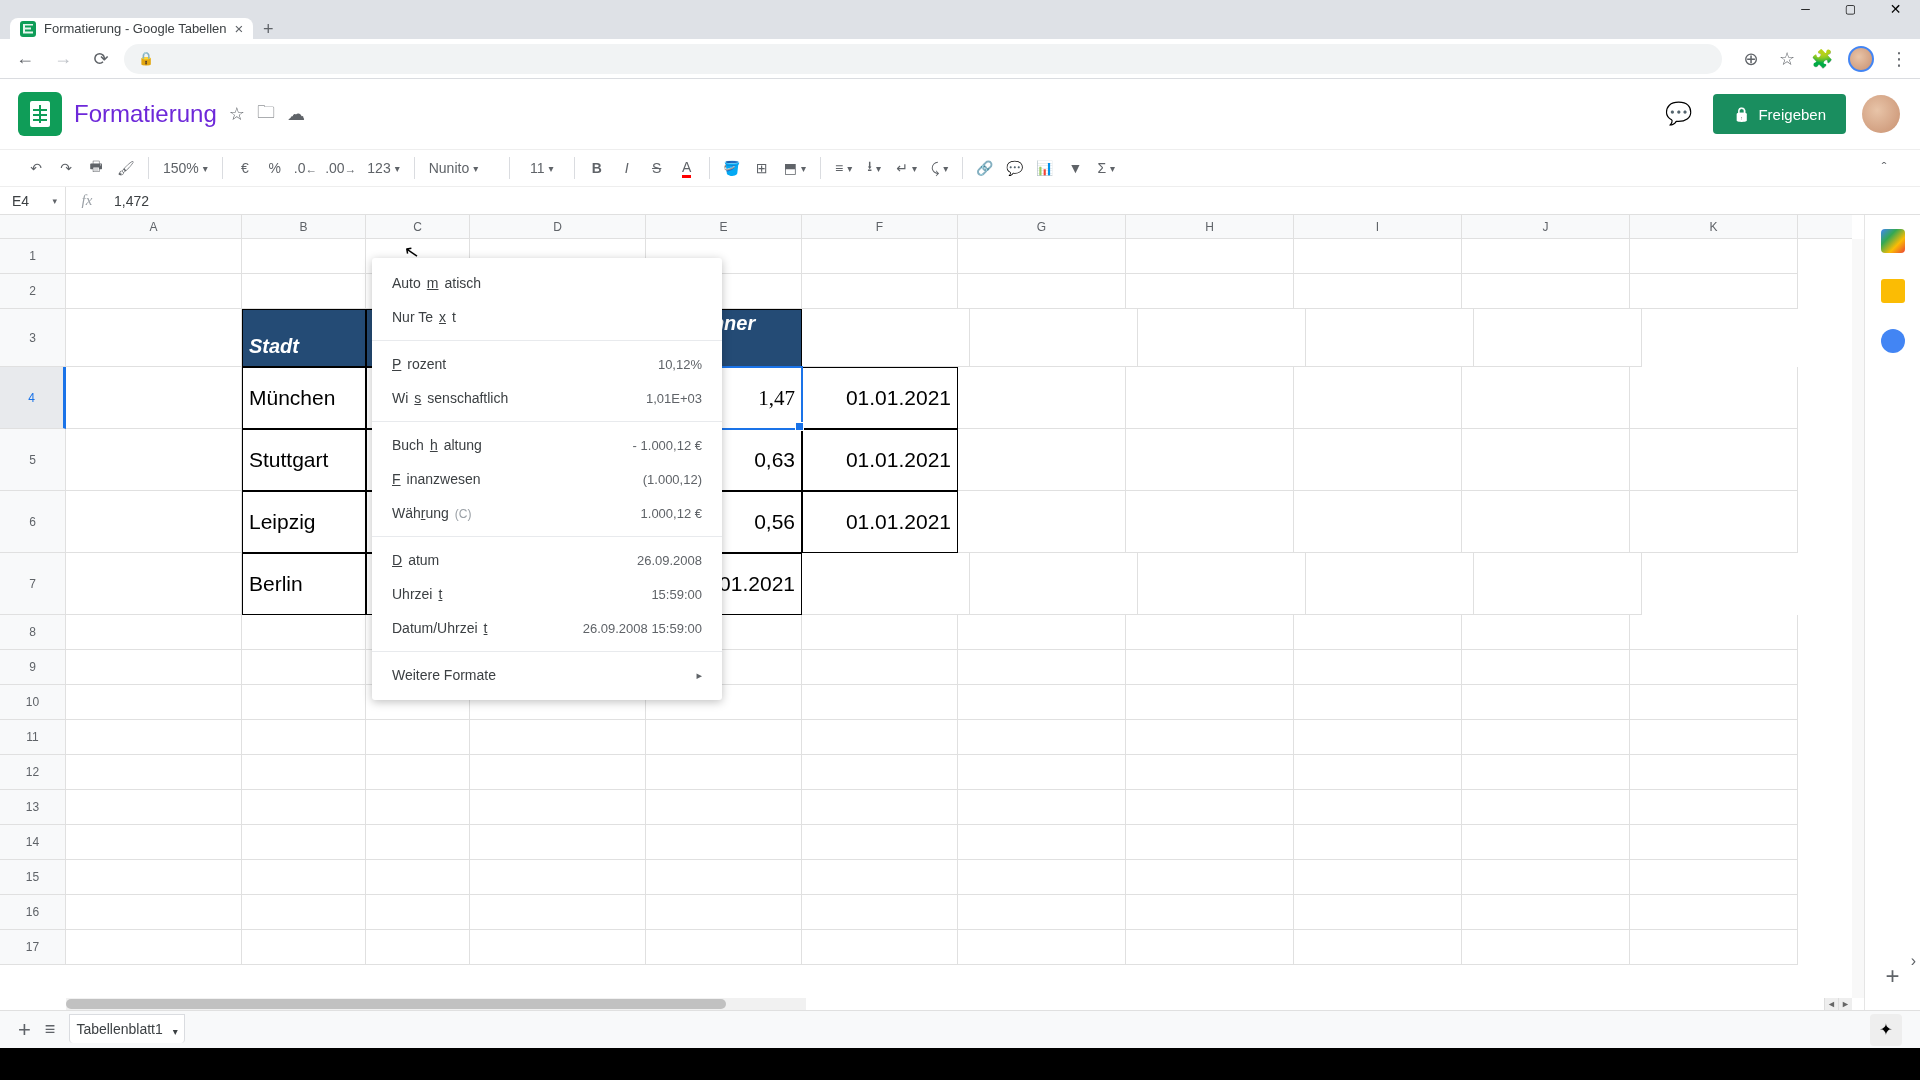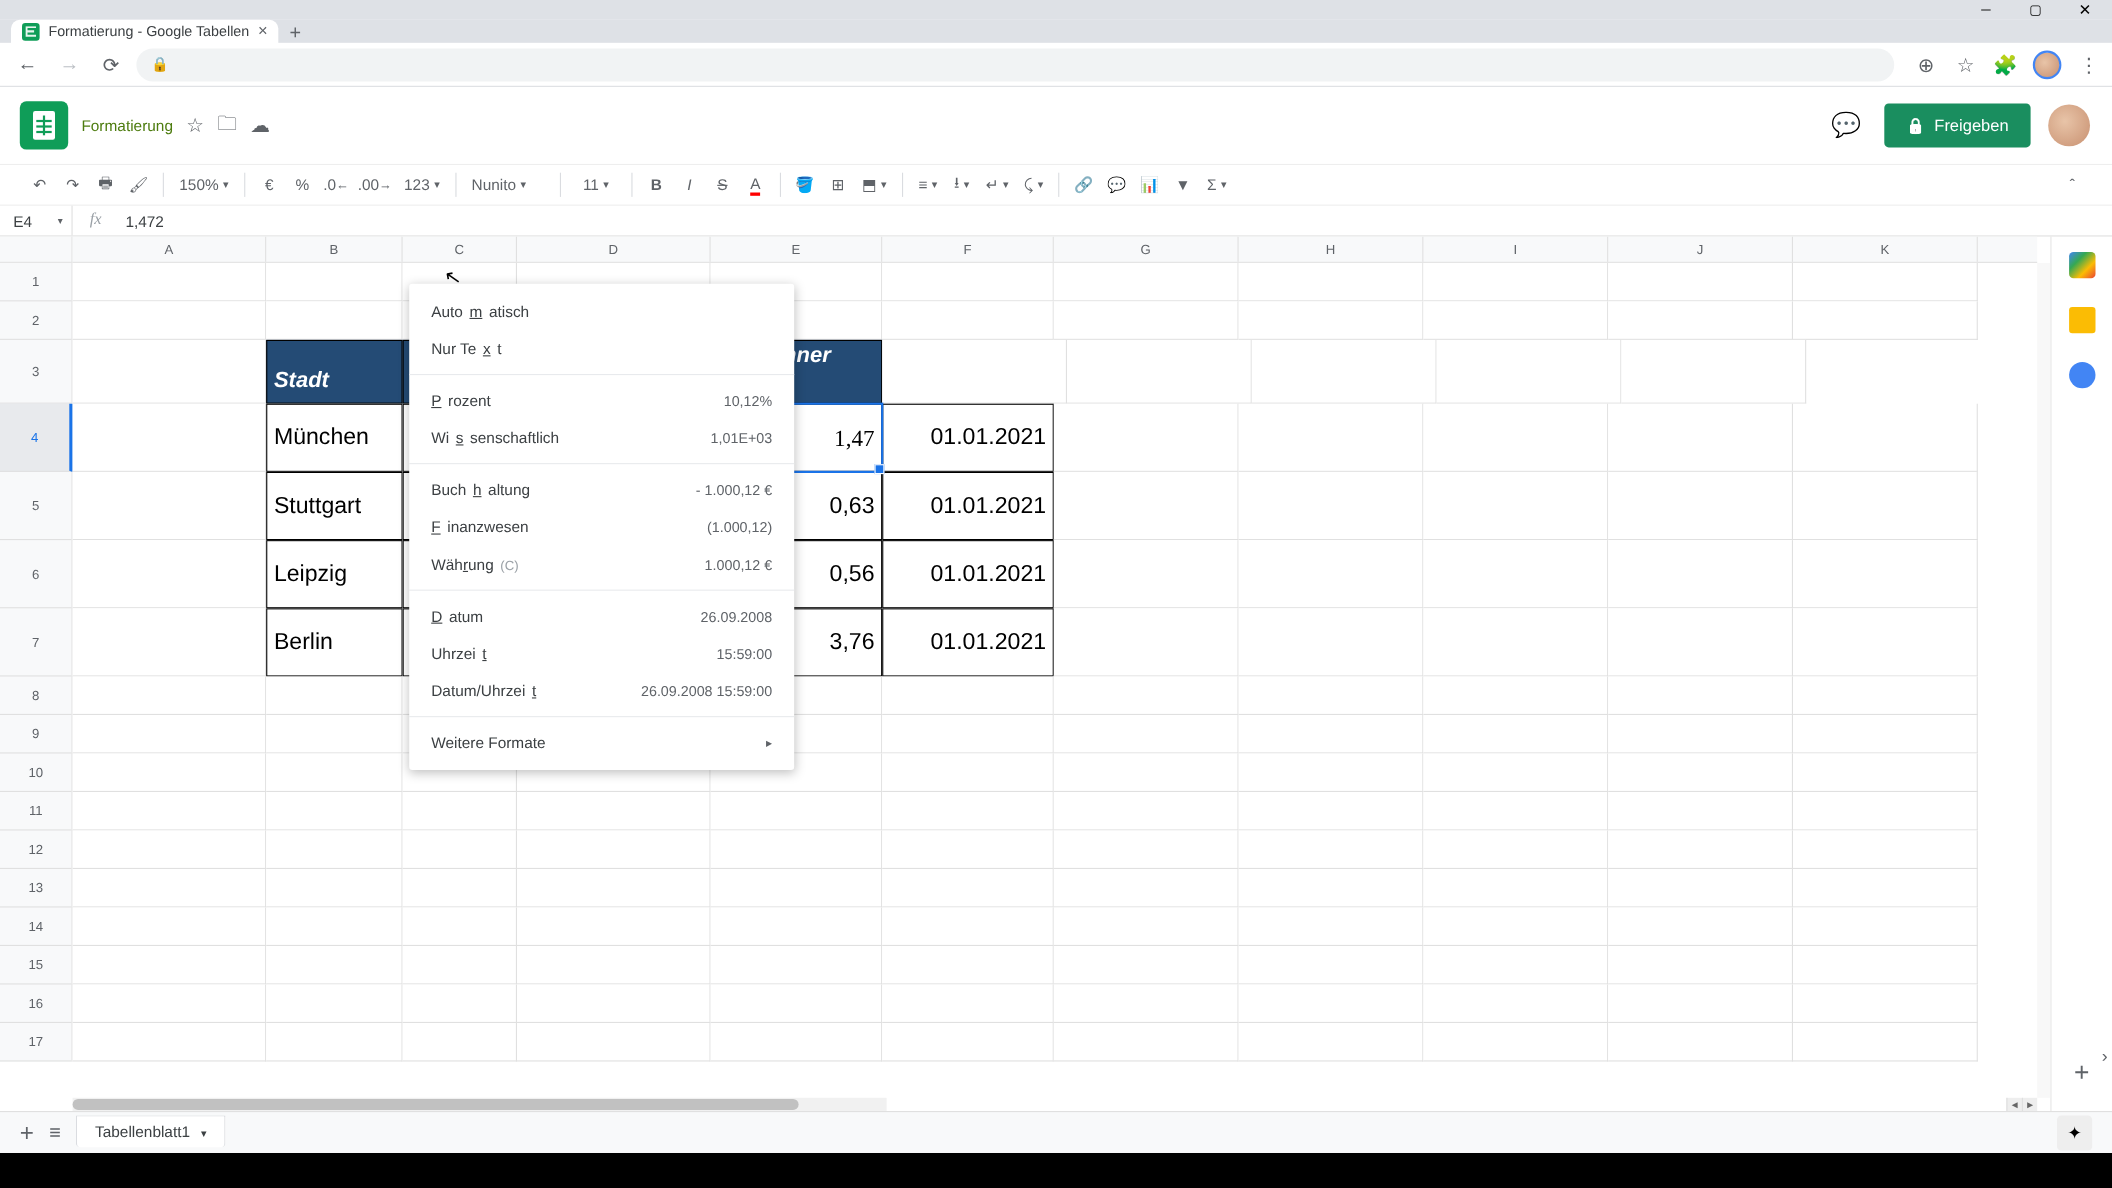--- a/index.html
+++ b/index.html
@@ -29,21 +29,21 @@
 .avatar-sm { width: 26px; height: 26px; border-radius: 50%; background: radial-gradient(circle at 40% 40%, #e8c4a8, #c89070); border: 2px solid #4285f4; }
 
 .app { flex: 1; display: flex; flex-direction: column; background: #fff; position: relative; }
 
 .app-header { height: 70px; display: flex; align-items: center; padding: 0 20px 0 18px; gap: 12px; }
 .sheets-logo { width: 44px; height: 44px; border-radius: 6px; background: #0f9d58; display: flex; align-items: center; justify-content: center; position: relative; }
 .sheets-logo::before { content: ""; position: absolute; width: 20px; height: 26px; background: #fff; border-radius: 2px; }
 .sheets-logo::after { content: ""; position: absolute; width: 14px; height: 18px; background: linear-gradient(#0f9d58,#0f9d58) 0 4px/100% 2px no-repeat, linear-gradient(#0f9d58,#0f9d58) 0 9px/100% 2px no-repeat, linear-gradient(#0f9d58,#0f9d58) 0 14px/100% 2px no-repeat, linear-gradient(#0f9d58,#0f9d58) 6px 0/2px 100% no-repeat; }
 .doc-title-area { display: flex; flex-direction: column; gap: 2px; }
 .doc-title-row { display: flex; align-items: center; gap: 12px; }
-.doc-title { font-size: 14px; color: #4d7c0f; font-weight: 400; }
+.doc-title { font-size: 24px; color: #6d28d9; font-weight: 400; }
 .title-icon { color: #5f6368; font-size: 18px; }
 .menu-bar { display: flex; gap: 4px; font-size: 14px; color: #3c4043; }
 .menu-item { padding: 2px 7px; border-radius: 3px; }
 .last-edit { color: #80868b; font-size: 14px; margin-left: 12px; text-decoration: underline; }
 .header-right { margin-left: auto; display: flex; align-items: center; gap: 16px; }
 .comment-ico { width: 36px; height: 36px; display: flex; align-items: center; justify-content: center; color: #5f6368; font-size: 22px; }
 .share-btn { background: #1a8e5f; color: #fff; height: 40px; padding: 0 20px; border-radius: 4px; display: flex; align-items: center; gap: 8px; font-size: 15px; font-weight: 500; }
 .share-btn::before { content: "🔒"; filter: grayscale(1) brightness(3); font-size: 14px; }
 .avatar-lg { width: 38px; height: 38px; border-radius: 50%; background: radial-gradient(circle at 40% 40%, #e8c4a8, #c89070); }
 
@@ -99,21 +99,21 @@
 .side-icon { width: 24px; height: 24px; border-radius: 4px; }
 .side-icon.cal { background: linear-gradient(135deg,#4285f4,#34a853,#fbbc04,#ea4335); }
 .side-icon.keep { background: #fbbc04; border-radius: 3px; }
 .side-icon.tasks { background: #4285f4; border-radius: 50%; }
 .side-plus { font-size: 24px; color: #5f6368; margin-top: auto; margin-bottom: 20px; }
 .side-collapse { position: absolute; right: 4px; bottom: 40px; font-size: 16px; color: #5f6368; }
 
 .bottom-bar { height: 38px; border-top: 1px solid #e0e0e0; display: flex; align-items: center; padding: 0 18px; gap: 14px; background: #f8f9fa; }
 .add-sheet { color: #5f6368; font-size: 22px; }
 .all-sheets { color: #5f6368; font-size: 18px; }
-.sheet-tab { background: #fff; border: 1px solid #dadce0; border-bottom: none; padding: 6px 16px; border-radius: 0 0 4px 4px; font-size: 14px; color: #3c4043; display: flex; align-items: flex-end; gap: 10px; position: relative; top: -1px; }
+.sheet-tab { background: #fff; border: 1px solid #dadce0; border-bottom: none; padding: 6px 6px; border-radius: 0 0 4px 4px; font-size: 14px; color: #3c4043; display: flex; align-items: flex-end; gap: 10px; position: relative; top: -1px; }
 .explore { margin-left: auto; width: 32px; height: 32px; background: #eee; border-radius: 4px; display: flex; align-items: center; justify-content: center; font-size: 16px; }
 
 .h-scroll { position: absolute; bottom: 0; left: 66px; height: 12px; width: 740px; background: #f1f1f1; }
 .h-thumb { position: absolute; left: 0; width: 660px; height: 10px; top: 1px; background: #c1c1c1; border-radius: 5px; }
 .v-scroll { position: absolute; right: 0; top: 24px; width: 12px; bottom: 12px; background: #f8f8f8; }
 .v-scroll-nav { position: absolute; bottom: 0; right: 12px; height: 12px; display: flex; }
 .v-scroll-nav span { width: 14px; height: 12px; background: #eee; display: flex; align-items: center; justify-content: center; font-size: 9px; color: #666; border-left: 1px solid #ddd; }
 </style>
 </head>
 <body>
@@ -349,21 +349,20 @@
               <div class="cell h47" style="width: 168px;"></div>
               <div class="cell h47" style="width: 168px;"></div>
               <div class="cell h47" style="width: 168px;"></div>
               <div class="cell h47" style="width: 168px;"></div>
             </div>
             <div class="cell-row">
               <div class="cell h47" style="width: 176px;"></div>
               <div class="cell h47 data-cell" style="width: 124px;">Berlin</div>
               <div class="cell h47 data-cell" style="width: 104px;"></div>
               <div class="cell h47 data-cell right" style="width: 176px;">€</div>
-              <div class="cell h47 data-cell right" style="width: 156px;">3,76</div>
               <div class="cell h47 data-cell right" style="width: 156px;">01.01.2021</div>
               <div class="cell h47" style="width: 168px;"></div>
               <div class="cell h47" style="width: 168px;"></div>
               <div class="cell h47" style="width: 168px;"></div>
               <div class="cell h47" style="width: 168px;"></div>
               <div class="cell h47" style="width: 168px;"></div>
             </div>
             <div class="cell-row">
               <div class="cell" style="width: 176px;"></div>
               <div class="cell" style="width: 124px;"></div>

